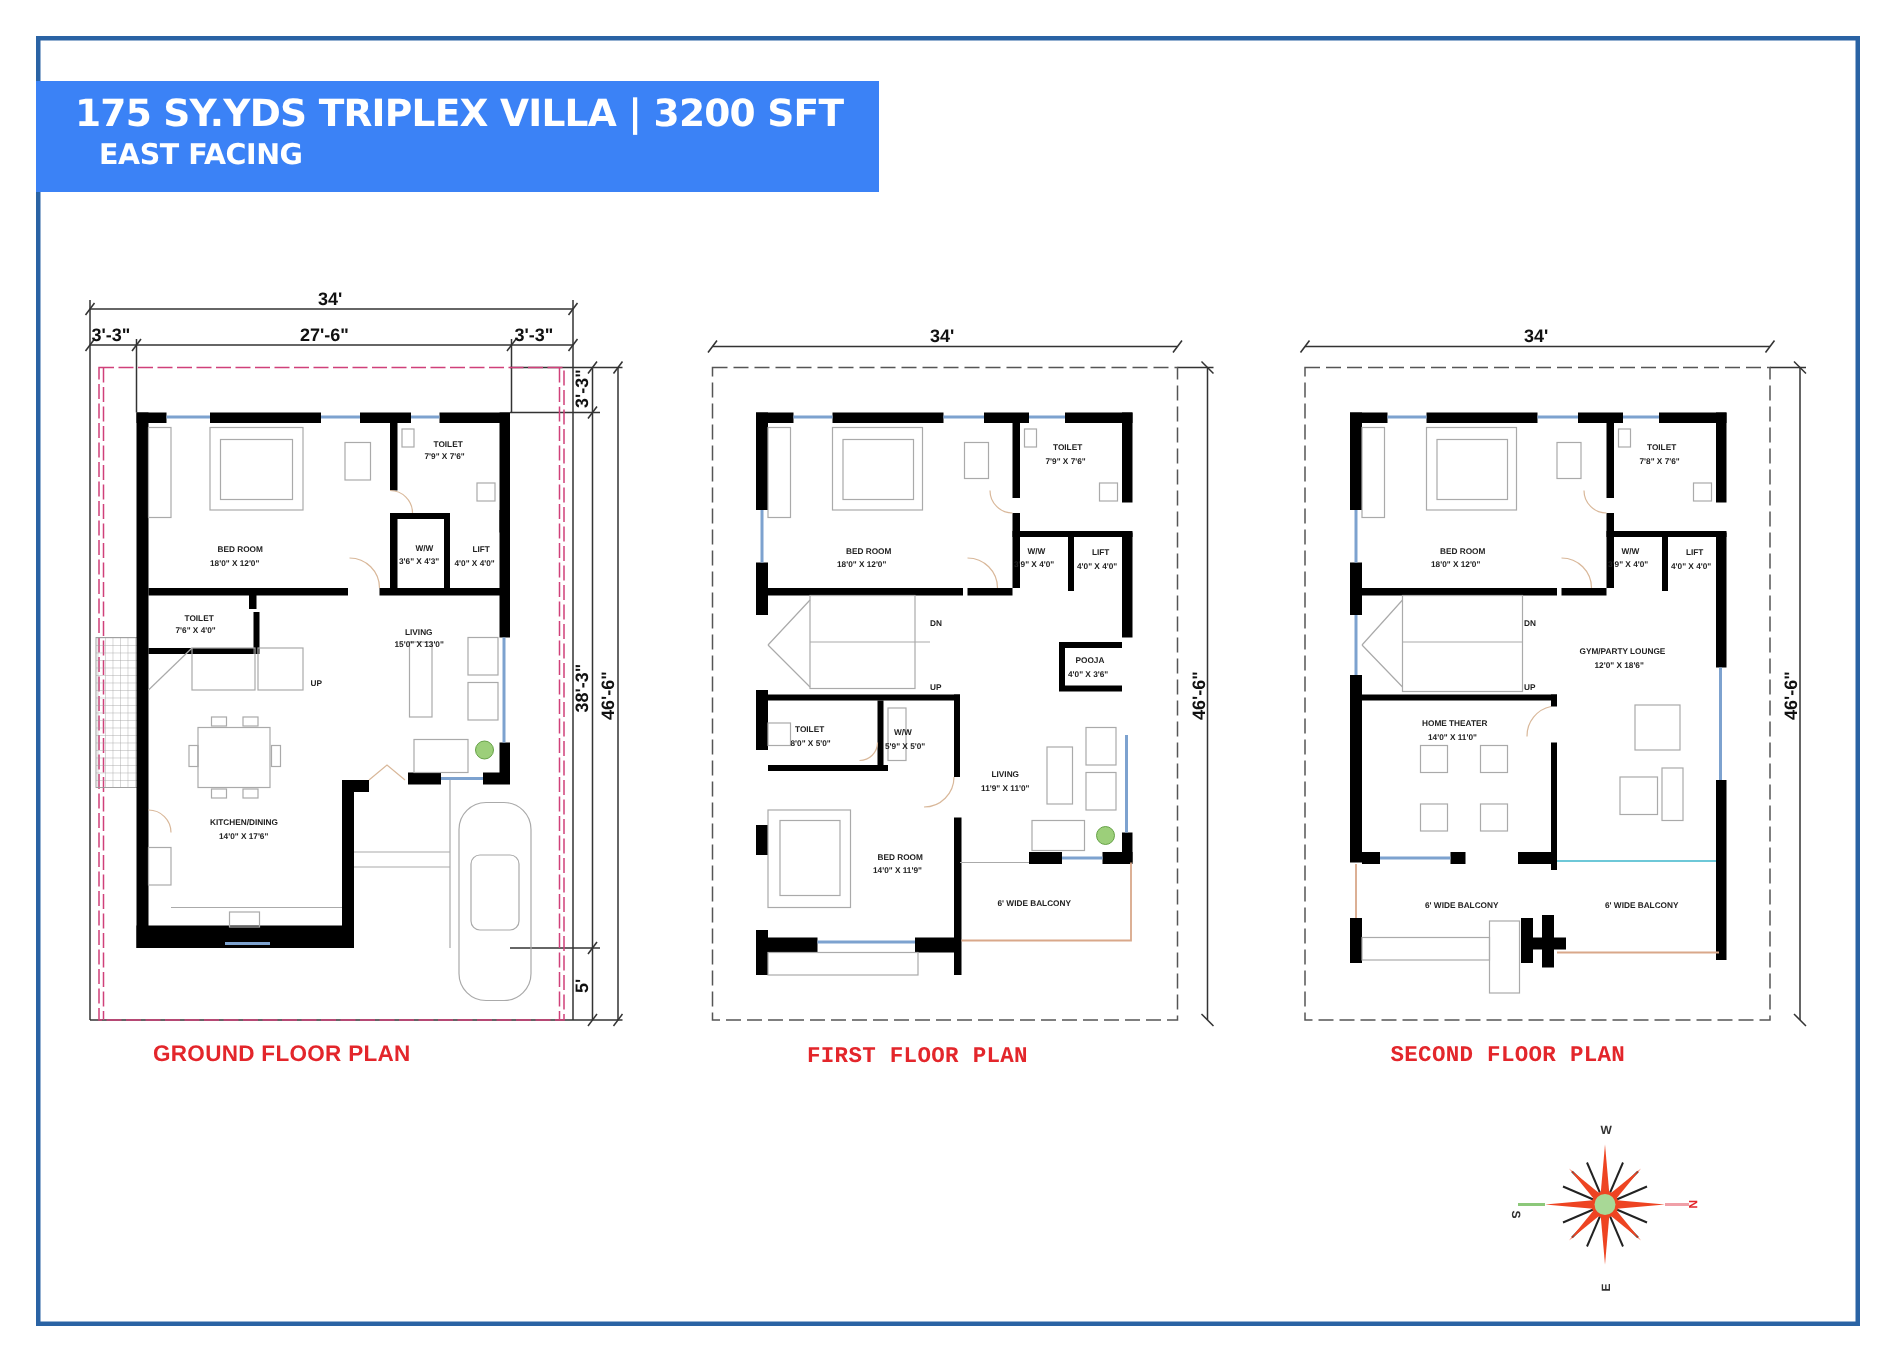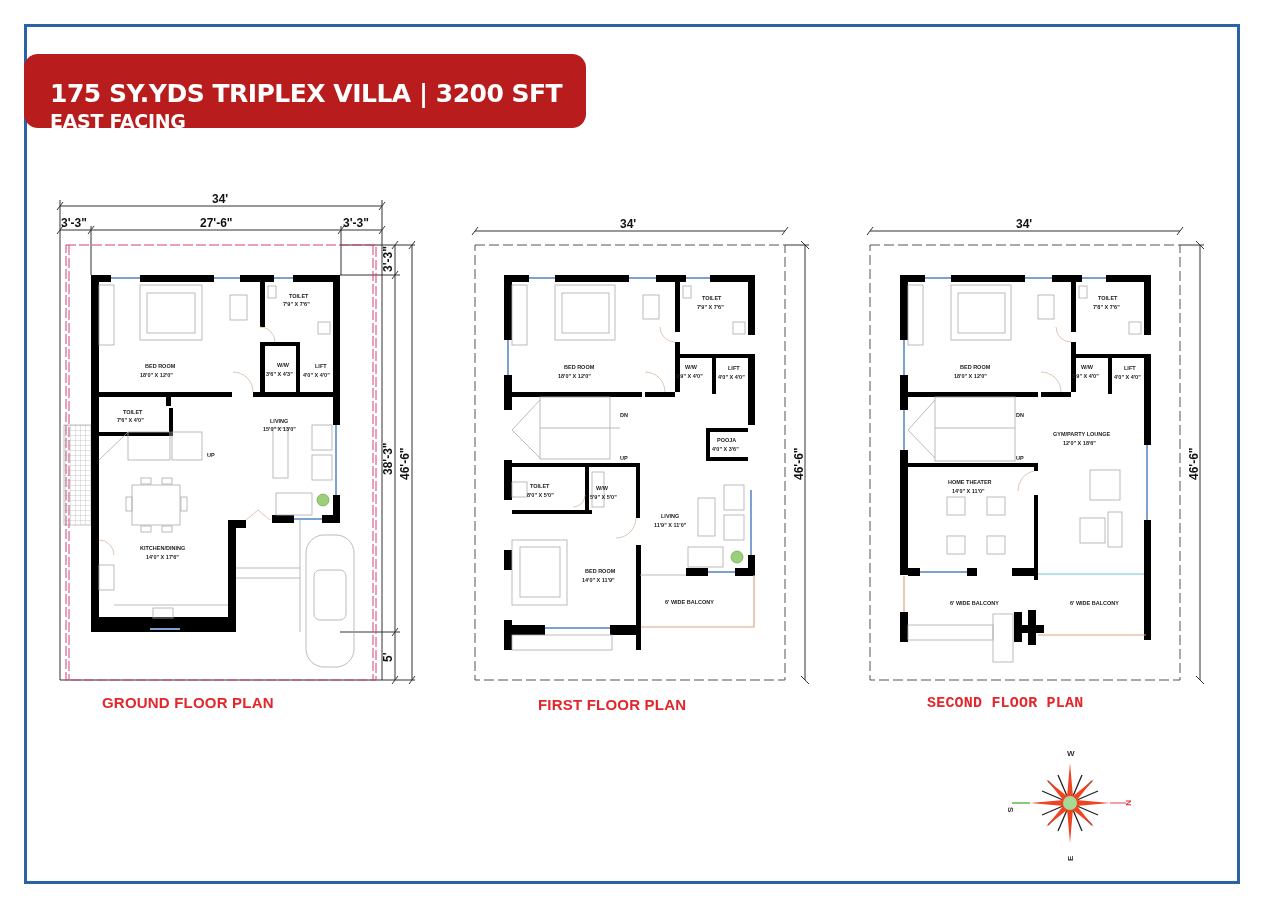--- a/index.html
+++ b/index.html
@@ -1,21 +1,21 @@
 <!DOCTYPE html>
 <html><head>
 <meta charset="utf-8">
 <style>
   * { box-sizing: border-box; margin: 0; padding: 0; }
   html, body { width: 1263px; height: 906px; background: #ffffff; overflow: hidden; }
   body { position: relative; font-family: "DejaVu Sans", sans-serif; }
   .frame { position: absolute; left: 24px; top: 24px; width: 1216px; height: 860px; border: 3px solid #2a63a4; background: #fff; }
-  .banner { position: absolute; left: 24px; top: 54px; width: 562px; height: 74px; background: #b91c1c; color: #fff; padding: 25px 0 0 26px; border-radius: 14px; }
+  .banner { position: absolute; left: 24px; top: 54px; width: 562px; height: 74px; background: #3b82f6; color: #fff; padding: 7px 0 0 26px; }
   .banner .t1 { font-family: "DejaVu Sans", sans-serif; font-weight: bold; font-size: 25px; letter-spacing: -0.5px; line-height: 30px; }
-  .banner .t2 { font-family: "DejaVu Sans", sans-serif; font-weight: bold; font-size: 19px; line-height: 24px; letter-spacing: -0.3px; }
+  .banner .t2 { font-family: "DejaVu Sans", sans-serif; font-weight: bold; font-size: 19px; line-height: 24px; letter-spacing: -0.3px; margin-left: 16px; }
   .plan-title { position: absolute; color: #e3262b; font-family: "Liberation Sans", sans-serif; font-weight: bold; font-size: 15px; letter-spacing: 0.2px; }
   svg { position: absolute; left: 0; top: 0; }
   .dim { font-family: "Liberation Sans", sans-serif; font-weight: bold; font-size: 12px; fill: #111; }
   .rl { font-family: "Liberation Sans", sans-serif; font-weight: bold; font-size: 5.5px; fill: #222; }
   .cmp { font-family: "Liberation Sans", sans-serif; font-weight: bold; font-size: 8px; fill: #333; }
 </style>
 </head>
 <body>
 
 <div class="frame"></div>
@@ -394,14 +394,14 @@
     <circle cx="0" cy="0" r="9" fill="#ee4422"></circle>
     <circle cx="0" cy="0" r="7" fill="#a8d896"></circle>
     <text class="cmp" x="-3" y="-47">W</text>
     <text class="cmp" x="56" y="3" fill="#e3262b" style="fill:#e3262b" transform="rotate(90 59 0)">N</text>
     <text class="cmp" transform="translate(3,58) rotate(-90)">E</text>
     <text class="cmp" transform="translate(-62,4) rotate(90)">S</text>
   </g>
 </svg>
 
 <div class="plan-title" style="left:102px; top:694px;">GROUND FLOOR PLAN</div>
-<div class="plan-title" style="left:538px; top:696px;">FIRST FLOOR PLAN</div>
+<div class="plan-title" style="left:538px; top:696px;font-family:Liberation Mono, monospace;">FIRST FLOOR PLAN</div>
 <div class="plan-title" style="left:927px; top:695px;font-family:Liberation Mono, monospace;">SECOND FLOOR PLAN</div>
 
 </body></html>

